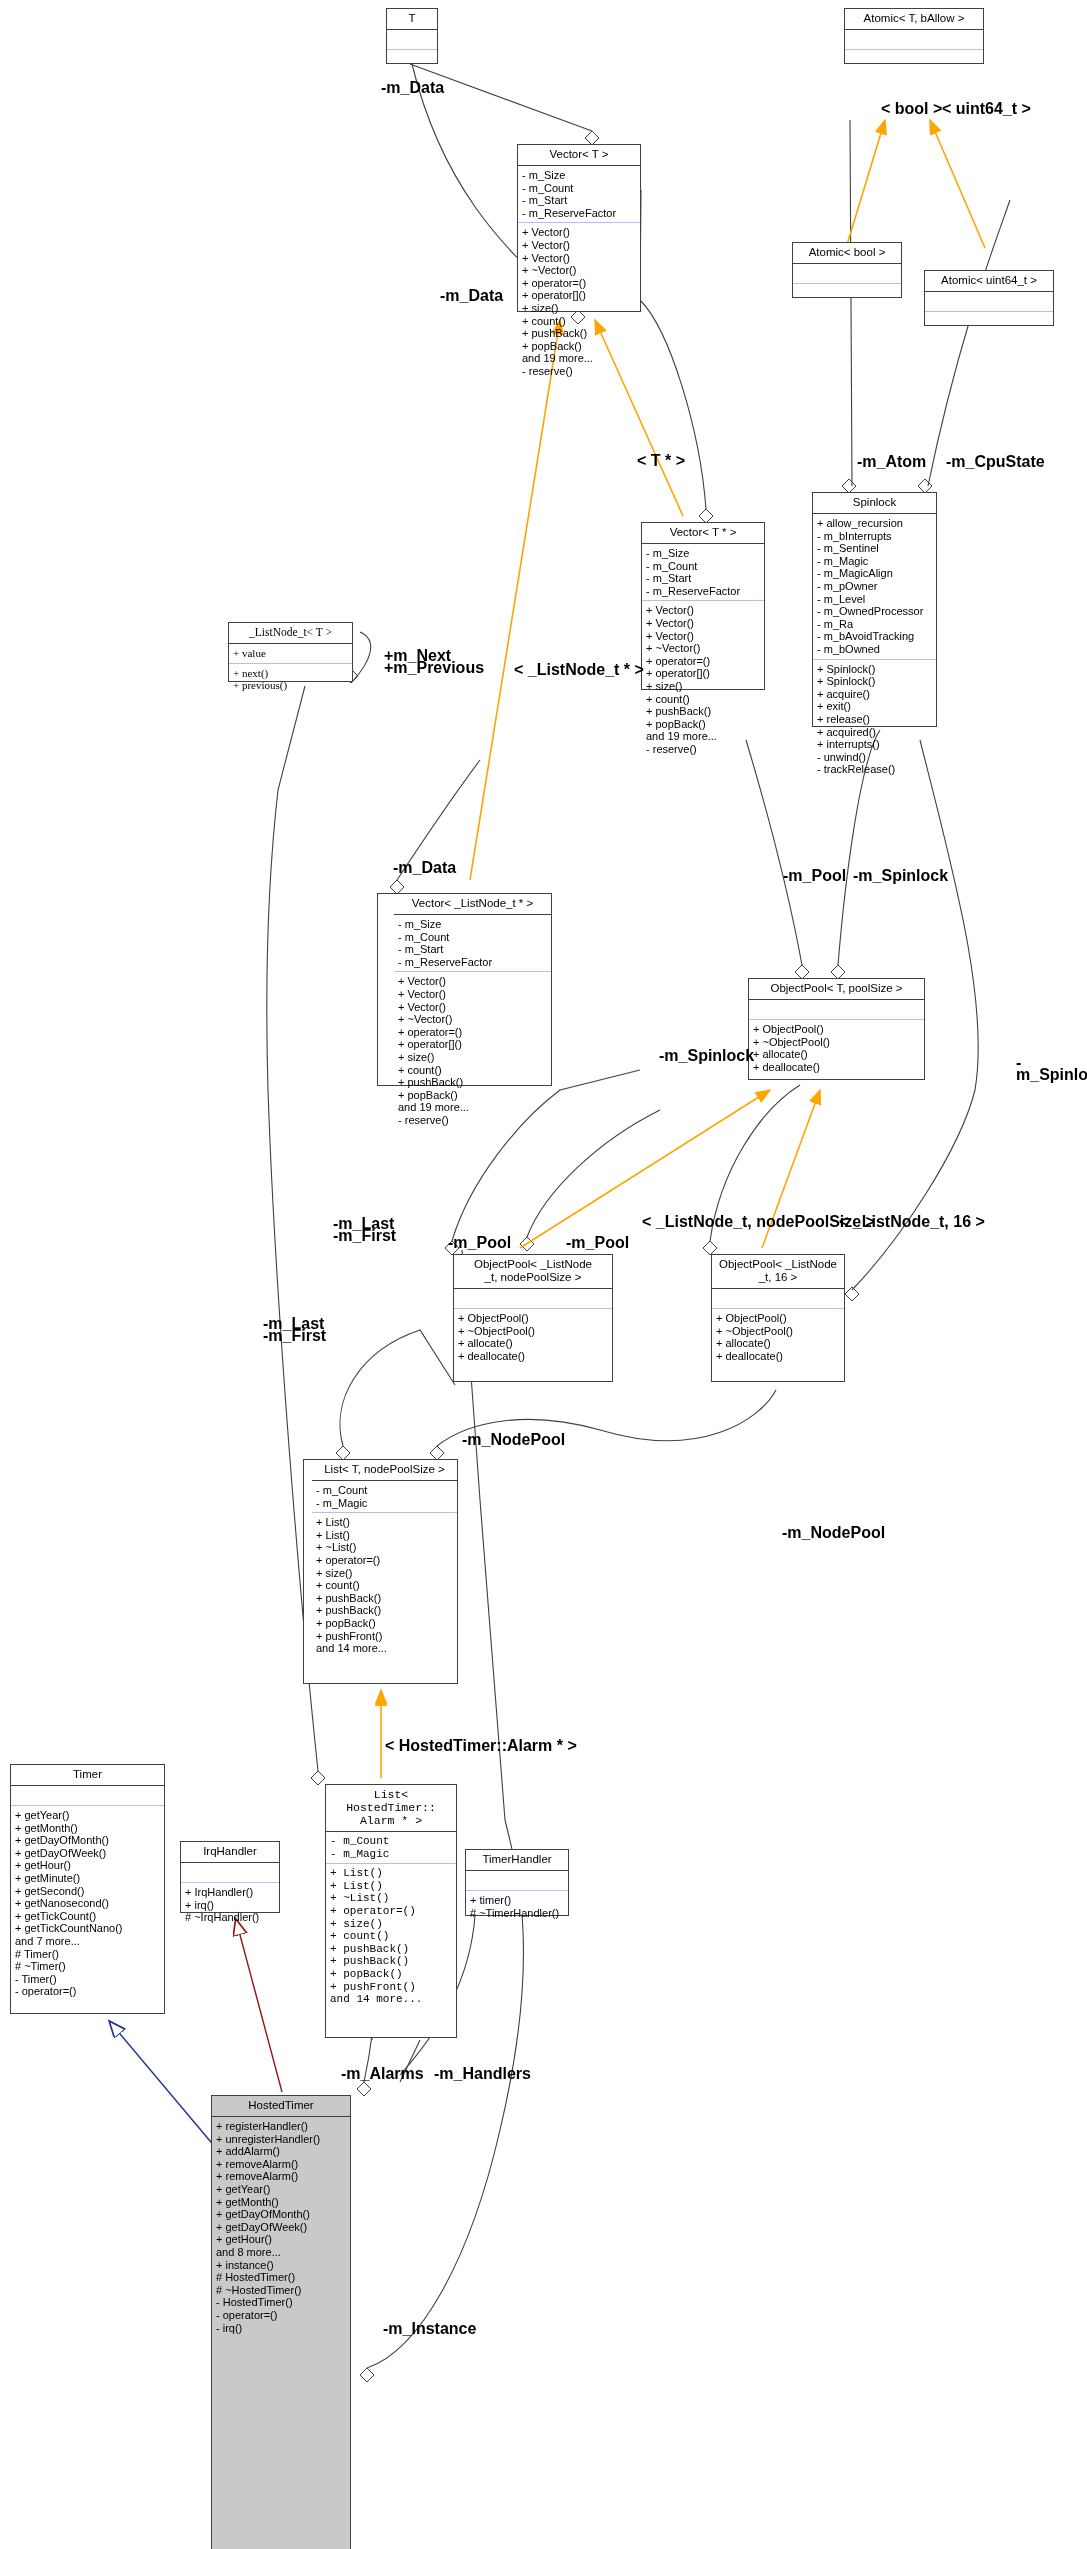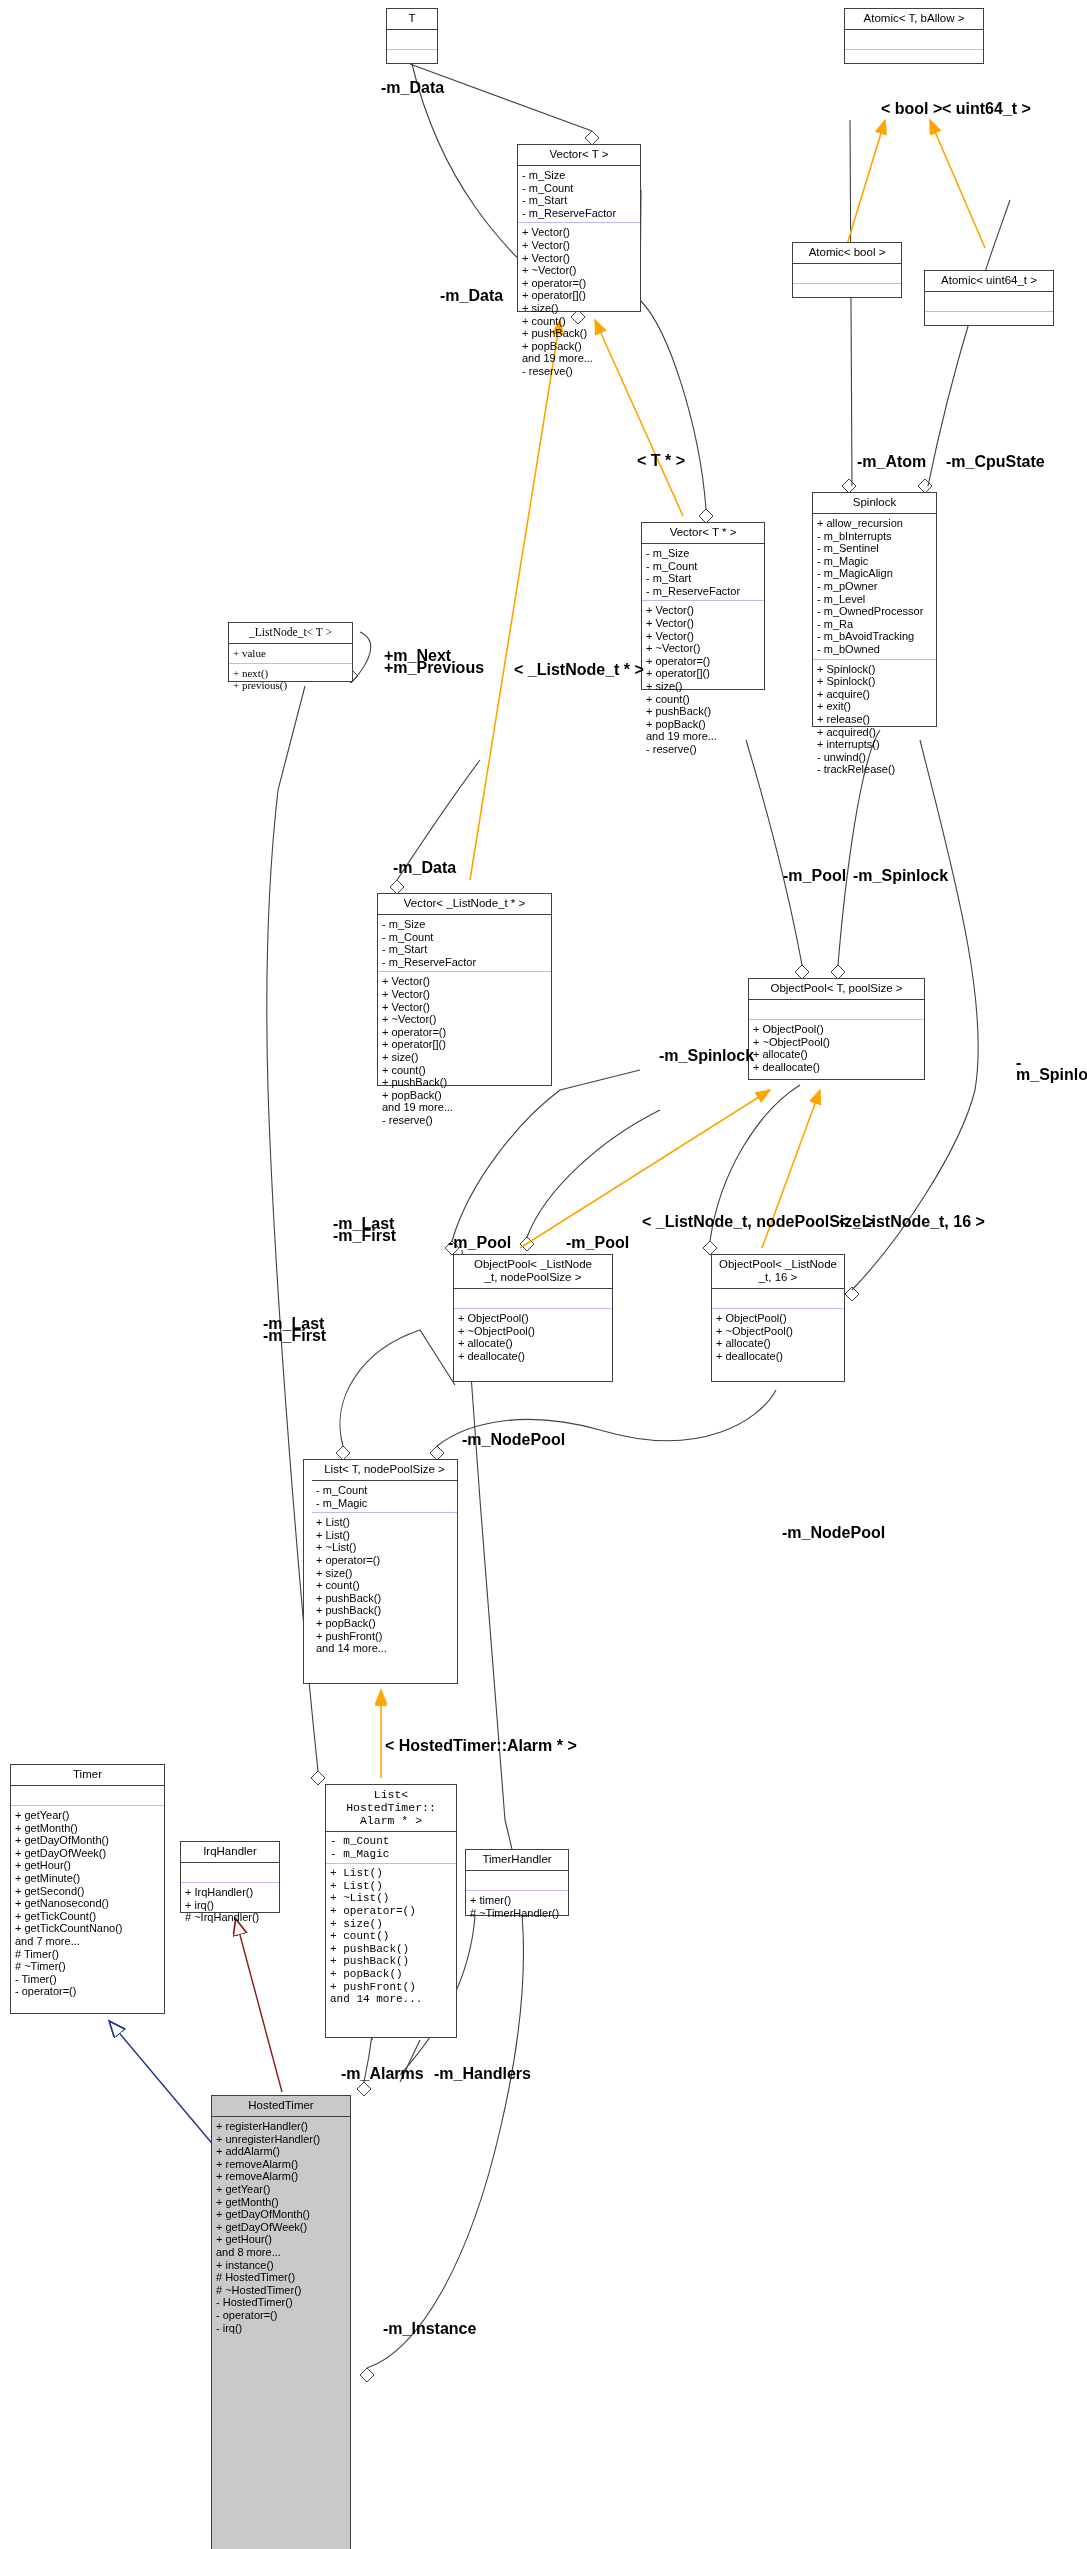--- a/index.html
+++ b/index.html
@@ -201,21 +201,21 @@
           <div class="row">+ Spinlock()</div>
           <div class="row">+ acquire()</div>
           <div class="row">+ exit()</div>
           <div class="row">+ release()</div>
           <div class="row">+ acquired()</div>
           <div class="row">+ interrupts()</div>
           <div class="row">- unwind()</div>
           <div class="row">- trackRelease()</div>
         </div>
       </div>
-      <div class="uml" style="left: 377px; top: 893px; width: 175px; height: 193px;">
+      <div class="uml" style="left: 377px; top: 893px; width: 175px; height: 193px; padding-left: 16px;">
         <div class="title">Vector&lt; _ListNode_t * &gt;</div>
         <div class="attrs">
           <div class="row">- m_Size</div>
           <div class="row">- m_Count</div>
           <div class="row">- m_Start</div>
           <div class="row">- m_ReserveFactor</div>
         </div>
         <div class="ops">
           <div class="row">+ Vector()</div>
           <div class="row">+ Vector()</div>

